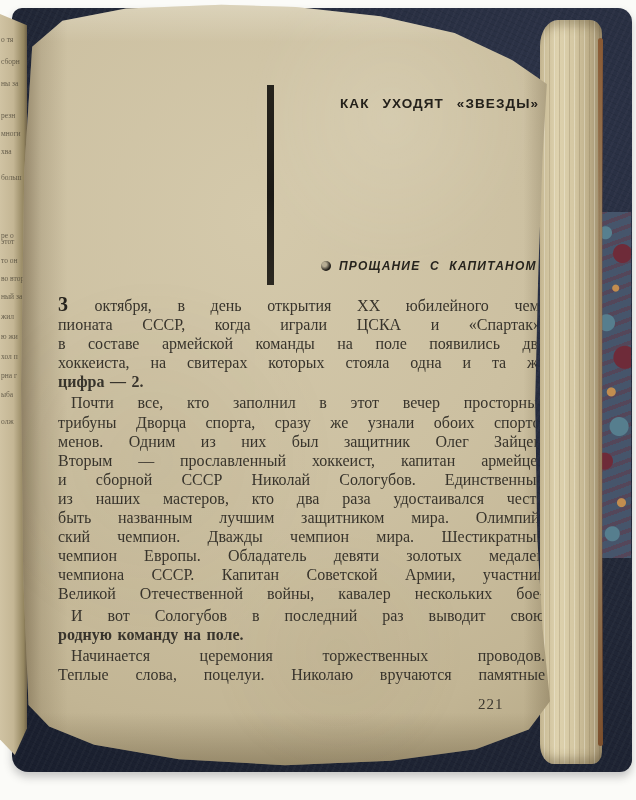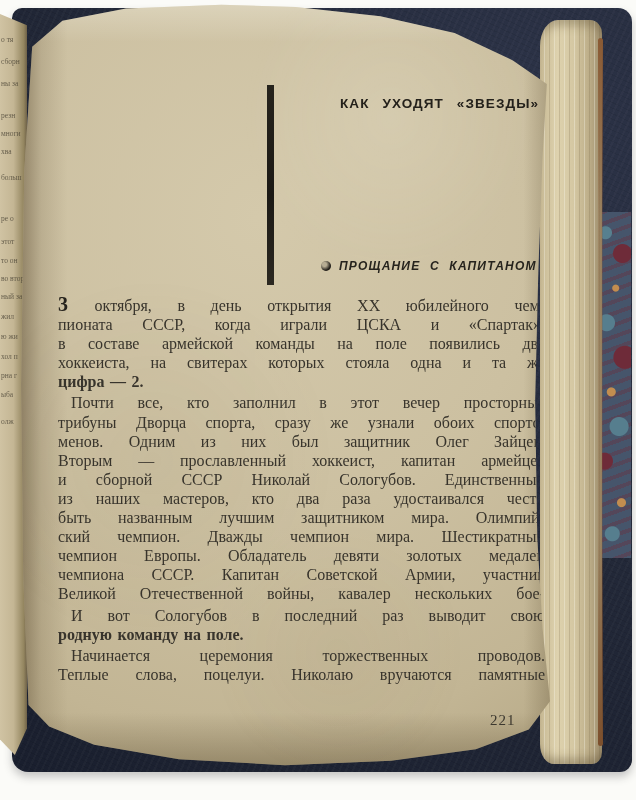--- a/index.html
+++ b/index.html
@@ -125,43 +125,43 @@
     font-size:16px;line-height:19.1px;color:#38342c;word-spacing:1.5px;
   }
   .para{margin:0;}
   .para + .para{margin-top:2px;}
   .line{text-align:justify;text-align-last:justify;}
   .line.last{text-align-last:left;font-weight:bold;}
   .line.ind{text-indent:13px;}
   .dropnum{font-weight:bold;font-size:20px;letter-spacing:1px;color:#26231d;}
 
   .folio{
-    position:absolute;left:470px;top:692px;z-index:2;
-    font-size:15px;letter-spacing:1px;color:#3c382f;margin-top:16px;
+    position:absolute;left:458px;top:692px;z-index:2;
+    font-size:15px;letter-spacing:1px;color:#3c382f;
   }
 </style>
 </head>
 <body>
 
 <div class="scene">
 
   <div class="cover"></div>
   <div class="marble"></div>
   <div class="stack"></div>
   <div class="binding-sliver"></div>
 
   <div class="prev-page">
     <span class="frag" style="top:22px">о тя</span>
     <span class="frag" style="top:44px">сборн</span>
     <span class="frag" style="top:66px">ны за</span>
     <span class="frag" style="top:98px">резн</span>
     <span class="frag" style="top:116px">многи</span>
     <span class="frag" style="top:134px">хва</span>
     <span class="frag" style="top:160px">больш</span>
-    <span class="frag" style="top:201px">ре о</span>
+    <span class="frag" style="top:218px">ре о</span>
     <span class="frag" style="top:224px">этот</span>
     <span class="frag" style="top:243px">то он</span>
     <span class="frag" style="top:261px">во втор</span>
     <span class="frag" style="top:279px">ный за</span>
     <span class="frag" style="top:299px">жил</span>
     <span class="frag" style="top:319px">ю жи</span>
     <span class="frag" style="top:339px">хол п</span>
     <span class="frag" style="top:358px">рна г</span>
     <span class="frag" style="top:377px">ыба</span>
     <span class="frag" style="top:404px">олж</span>

